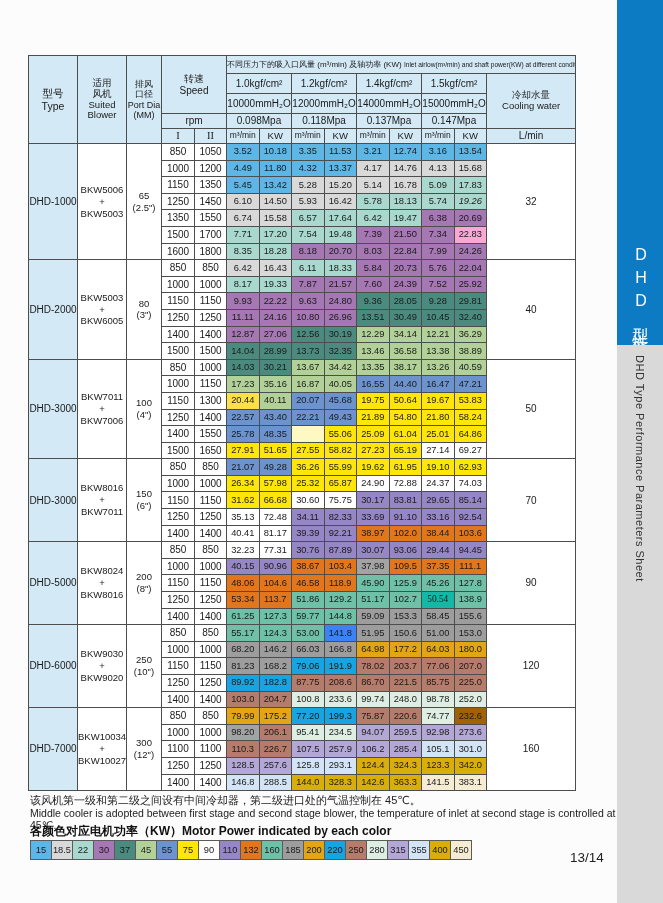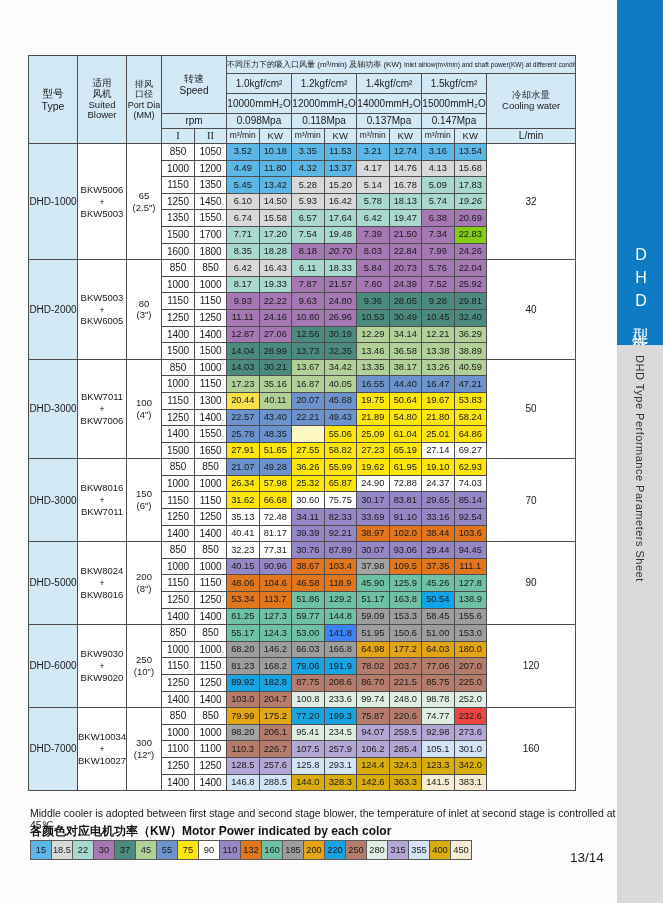--- a/index.html
+++ b/index.html
@@ -187,29 +187,29 @@
         <tr>
           <td class="spd">1500</td>
           <td class="spd">1700</td>
           <td class="val" style="background: rgb(169, 216, 206);">7.71</td>
           <td class="val" style="background: rgb(169, 216, 206);">17.20</td>
           <td class="val" style="background: rgb(169, 216, 206);">7.54</td>
           <td class="val" style="background: rgb(169, 216, 206);">19.48</td>
           <td class="val" style="background: rgb(165, 119, 179);">7.39</td>
           <td class="val" style="background: rgb(165, 119, 179);">21.50</td>
           <td class="val" style="background: rgb(165, 119, 179);">7.34</td>
-          <td class="val" style="background: #84cc16;">22.83</td>
+          <td class="val" style="background: #f9a8d4;">22.83</td>
         </tr>
         <tr>
           <td class="spd">1600</td>
           <td class="spd">1800</td>
           <td class="val" style="background: rgb(169, 216, 206);">8.35</td>
           <td class="val" style="background: rgb(169, 216, 206);">18.28</td>
           <td class="val" style="background: rgb(165, 119, 179);">8.18</td>
-          <td class="val" style="background: rgb(165, 119, 179); font-style: italic;">20.70</td>
+          <td class="val" style="background: rgb(165, 119, 179);">20.70</td>
           <td class="val" style="background: rgb(165, 119, 179);">8.03</td>
           <td class="val" style="background: rgb(165, 119, 179);">22.84</td>
           <td class="val" style="background: rgb(165, 119, 179);">7.99</td>
           <td class="val" style="background: rgb(165, 119, 179);">24.26</td>
         </tr>
         <tr>
           <th class="model" rowspan="6">DHD-2000</th>
           <td class="blower pre" rowspan="6">BKW5003
 +
 BKW6005</td>
@@ -251,21 +251,21 @@
           <td class="val" style="background: rgb(75, 139, 127);">9.28</td>
           <td class="val" style="background: rgb(75, 139, 127);">29.81</td>
         </tr>
         <tr>
           <td class="spd">1250</td>
           <td class="spd">1250</td>
           <td class="val" style="background: rgb(165, 119, 179);">11.11</td>
           <td class="val" style="background: rgb(165, 119, 179);">24.16</td>
           <td class="val" style="background: rgb(165, 119, 179);">10.80</td>
           <td class="val" style="background: rgb(165, 119, 179);">26.96</td>
-          <td class="val" style="background: rgb(75, 139, 127);">10.53</td>
+          <td class="val" style="background: rgb(75, 139, 127);">13.51</td>
           <td class="val" style="background: rgb(75, 139, 127);">30.49</td>
           <td class="val" style="background: rgb(75, 139, 127);">10.45</td>
           <td class="val" style="background: rgb(75, 139, 127);">32.40</td>
         </tr>
         <tr>
           <td class="spd">1400</td>
           <td class="spd">1400</td>
           <td class="val" style="background: rgb(165, 119, 179);">12.87</td>
           <td class="val" style="background: rgb(165, 119, 179);">27.06</td>
           <td class="val" style="background: rgb(75, 139, 127);">12.56</td>
@@ -477,22 +477,22 @@
           <td class="val" style="background: rgb(110, 192, 167);">127.8</td>
         </tr>
         <tr>
           <td class="spd">1250</td>
           <td class="spd">1250</td>
           <td class="val" style="background: rgb(226, 118, 28);">53.34</td>
           <td class="val" style="background: rgb(226, 118, 28);">113.7</td>
           <td class="val" style="background: rgb(110, 192, 167);">51.86</td>
           <td class="val" style="background: rgb(110, 192, 167);">129.2</td>
           <td class="val" style="background: rgb(110, 192, 167);">51.17</td>
-          <td class="val" style="background: rgb(110, 192, 167);">163.8</td>
-          <td class="val" style="background: #0ea5e9;">50.54</td>
+          <td class="val" style="background: rgb(110, 192, 167);">102.7</td>
+          <td class="val" style="background: #14b8a6; font-family: Liberation Serif, serif;">50.54</td>
           <td class="val" style="background: rgb(110, 192, 167);">138.9</td>
         </tr>
         <tr>
           <td class="spd">1400</td>
           <td class="spd">1400</td>
           <td class="val" style="background: rgb(110, 192, 167);">61.25</td>
           <td class="val" style="background: rgb(110, 192, 167);">127.3</td>
           <td class="val" style="background: rgb(110, 192, 167);">59.77</td>
           <td class="val" style="background: rgb(110, 192, 167);">144.8</td>
           <td class="val" style="background: rgb(157, 157, 157);">59.09</td>
@@ -576,21 +576,21 @@
 (12")</td>
           <td class="spd">850</td>
           <td class="spd">850</td>
           <td class="val" style="background: rgb(227, 164, 22);">79.99</td>
           <td class="val" style="background: rgb(227, 164, 22);">175.2</td>
           <td class="val" style="background: rgb(24, 163, 225);">77.20</td>
           <td class="val" style="background: rgb(24, 163, 225);">199.3</td>
           <td class="val" style="background: rgb(181, 124, 108);">75.87</td>
           <td class="val" style="background: rgb(181, 124, 108);">220.6</td>
           <td class="val" style="background: rgb(223, 238, 227);">74.77</td>
-          <td class="val" style="background: #ef4444; margin-top: 16px;">232.6</td>
+          <td class="val" style="background: #a16207; margin-top: 16px;">232.6</td>
           <td class="cool" rowspan="5">160</td>
         </tr>
         <tr>
           <td class="spd">1000</td>
           <td class="spd">1000</td>
           <td class="val" style="background: #a3a3a3;">98.20</td>
           <td class="val" style="background: rgb(181, 124, 108);">206.1</td>
           <td class="val" style="background: rgb(223, 238, 227);">95.41</td>
           <td class="val" style="background: rgb(223, 238, 227);">234.5</td>
           <td class="val" style="background: rgb(179, 167, 213);">94.07</td>
@@ -630,20 +630,21 @@
           <td class="val" style="background: rgb(217, 174, 10);">144.0</td>
           <td class="val" style="background: rgb(217, 174, 10);">328.3</td>
           <td class="val" style="background: rgb(217, 174, 10);">142.6</td>
           <td class="val" style="background: rgb(217, 174, 10);">363.3</td>
           <td class="val" style="background: rgb(246, 236, 211);">141.5</td>
           <td class="val" style="background: rgb(246, 236, 211);">383.1</td>
         </tr>
       </tbody>
   </table>
 
+  <div class="note-cn">该风机第一级和第二级之间设有中间冷却器，第二级进口处的气温控制在 45℃。</div>
   <div class="note-en">Middle cooler is adopted between first stage and second stage blower, the temperature of inlet at second stage is controlled at about 45℃.</div>
   <div class="legend-title">各颜色对应电机功率（KW）Motor Power indicated by each color</div>
   <div class="legend">
       <div class="swatch" style="background: rgb(92, 183, 230);">15</div>
       <div class="swatch" style="background: rgb(217, 217, 217);">18.5</div>
       <div class="swatch" style="background: rgb(169, 216, 206);">22</div>
       <div class="swatch" style="background: rgb(165, 119, 179);">30</div>
       <div class="swatch" style="background: rgb(75, 139, 127);">37</div>
       <div class="swatch" style="background: rgb(178, 209, 152);">45</div>
       <div class="swatch" style="background: rgb(108, 147, 205);">55</div>

